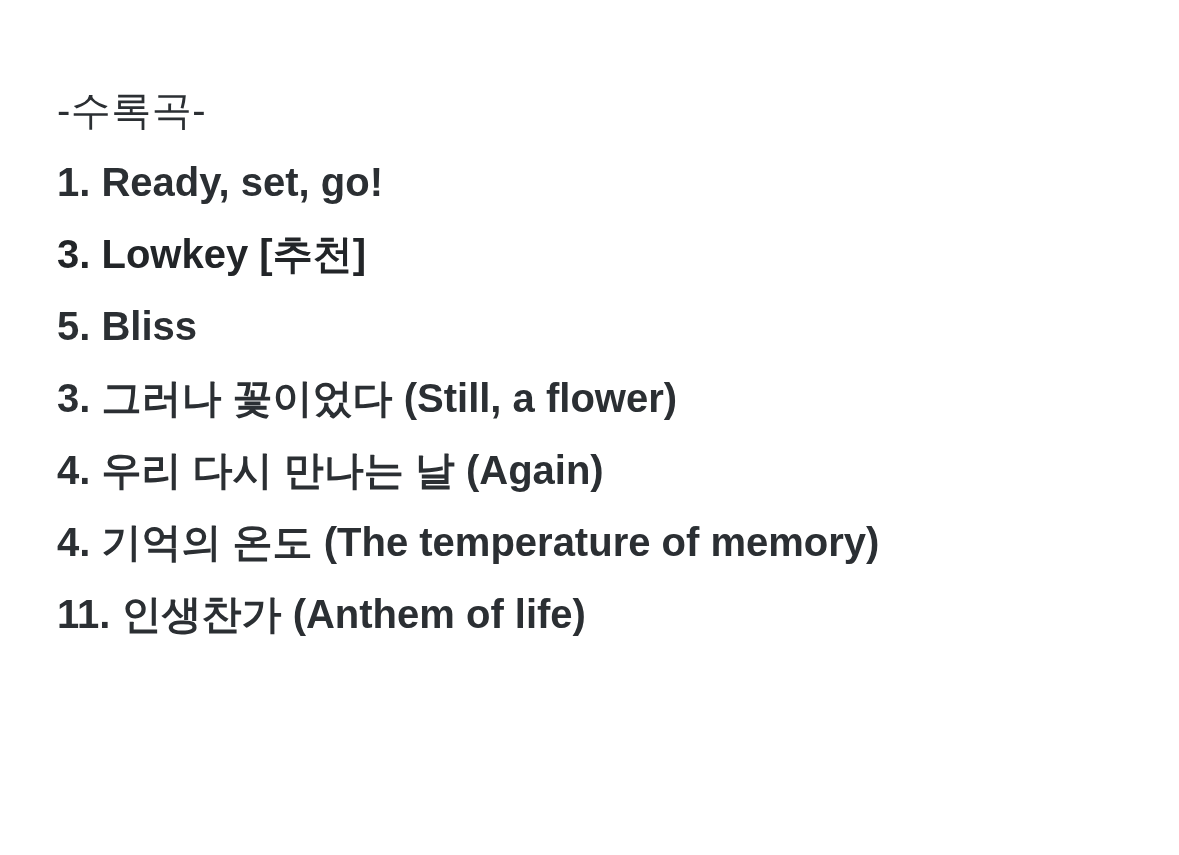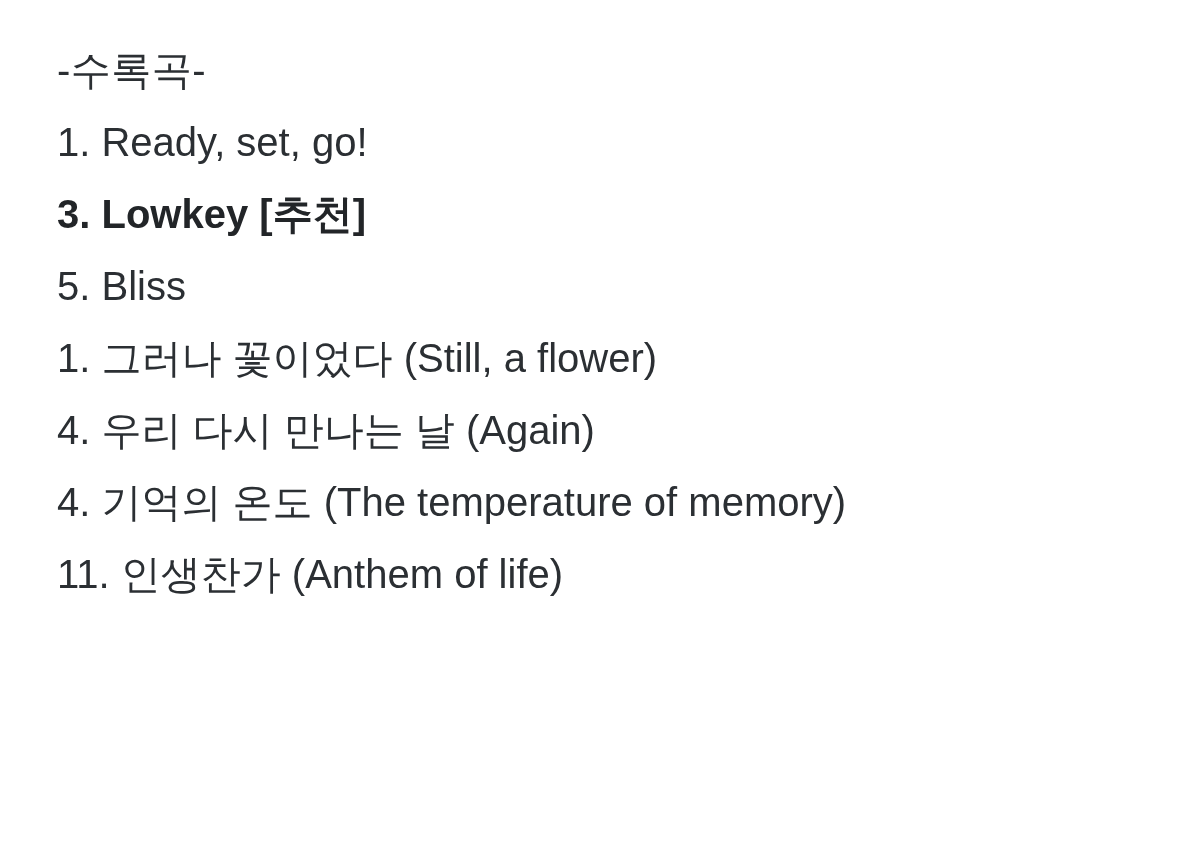--- a/index.html
+++ b/index.html
@@ -13,51 +13,52 @@
     font-family: "Liberation Sans", sans-serif;
     color: #2b2f33;
     overflow: hidden;
   }
   .page {
     box-sizing: border-box;
     width: 1179px;
     height: 663px;
     padding: 34px 40px 0 57px;
     background: #ffffff;
+    margin-top: 40px;
   }
   .heading {
     font-size: 40px;
     line-height: 72px;
     font-weight: 400;
     color: #2b2f33;
     letter-spacing: 0.5px;
     white-space: nowrap;
   }
   .track {
     font-size: 40px;
     line-height: 72px;
-    font-weight: 400;
+    font-weight: 700;
     color: #2b2f33;
     white-space: nowrap;
   }
   .track.rec {
     font-weight: 700;
     color: #222528;
   }
 </style>
 </head>
 <body>
 
 <div class="page">
 
   <div class="heading">-수록곡-</div>
 
   <div class="tracklist">
     <div class="track">1. Ready, set, go!</div>
     <div class="track rec">3. Lowkey [추천]</div>
     <div class="track">5. Bliss</div>
-    <div class="track">1. 그러나 꽃이었다 (Still, a flower)</div>
+    <div class="track">3. 그러나 꽃이었다 (Still, a flower)</div>
     <div class="track">4. 우리 다시 만나는 날 (Again)</div>
     <div class="track">4. 기억의 온도 (The temperature of memory)</div>
     <div class="track">11. 인생찬가 (Anthem of life)</div>
   </div>
 
 </div>
 
 </body></html>

